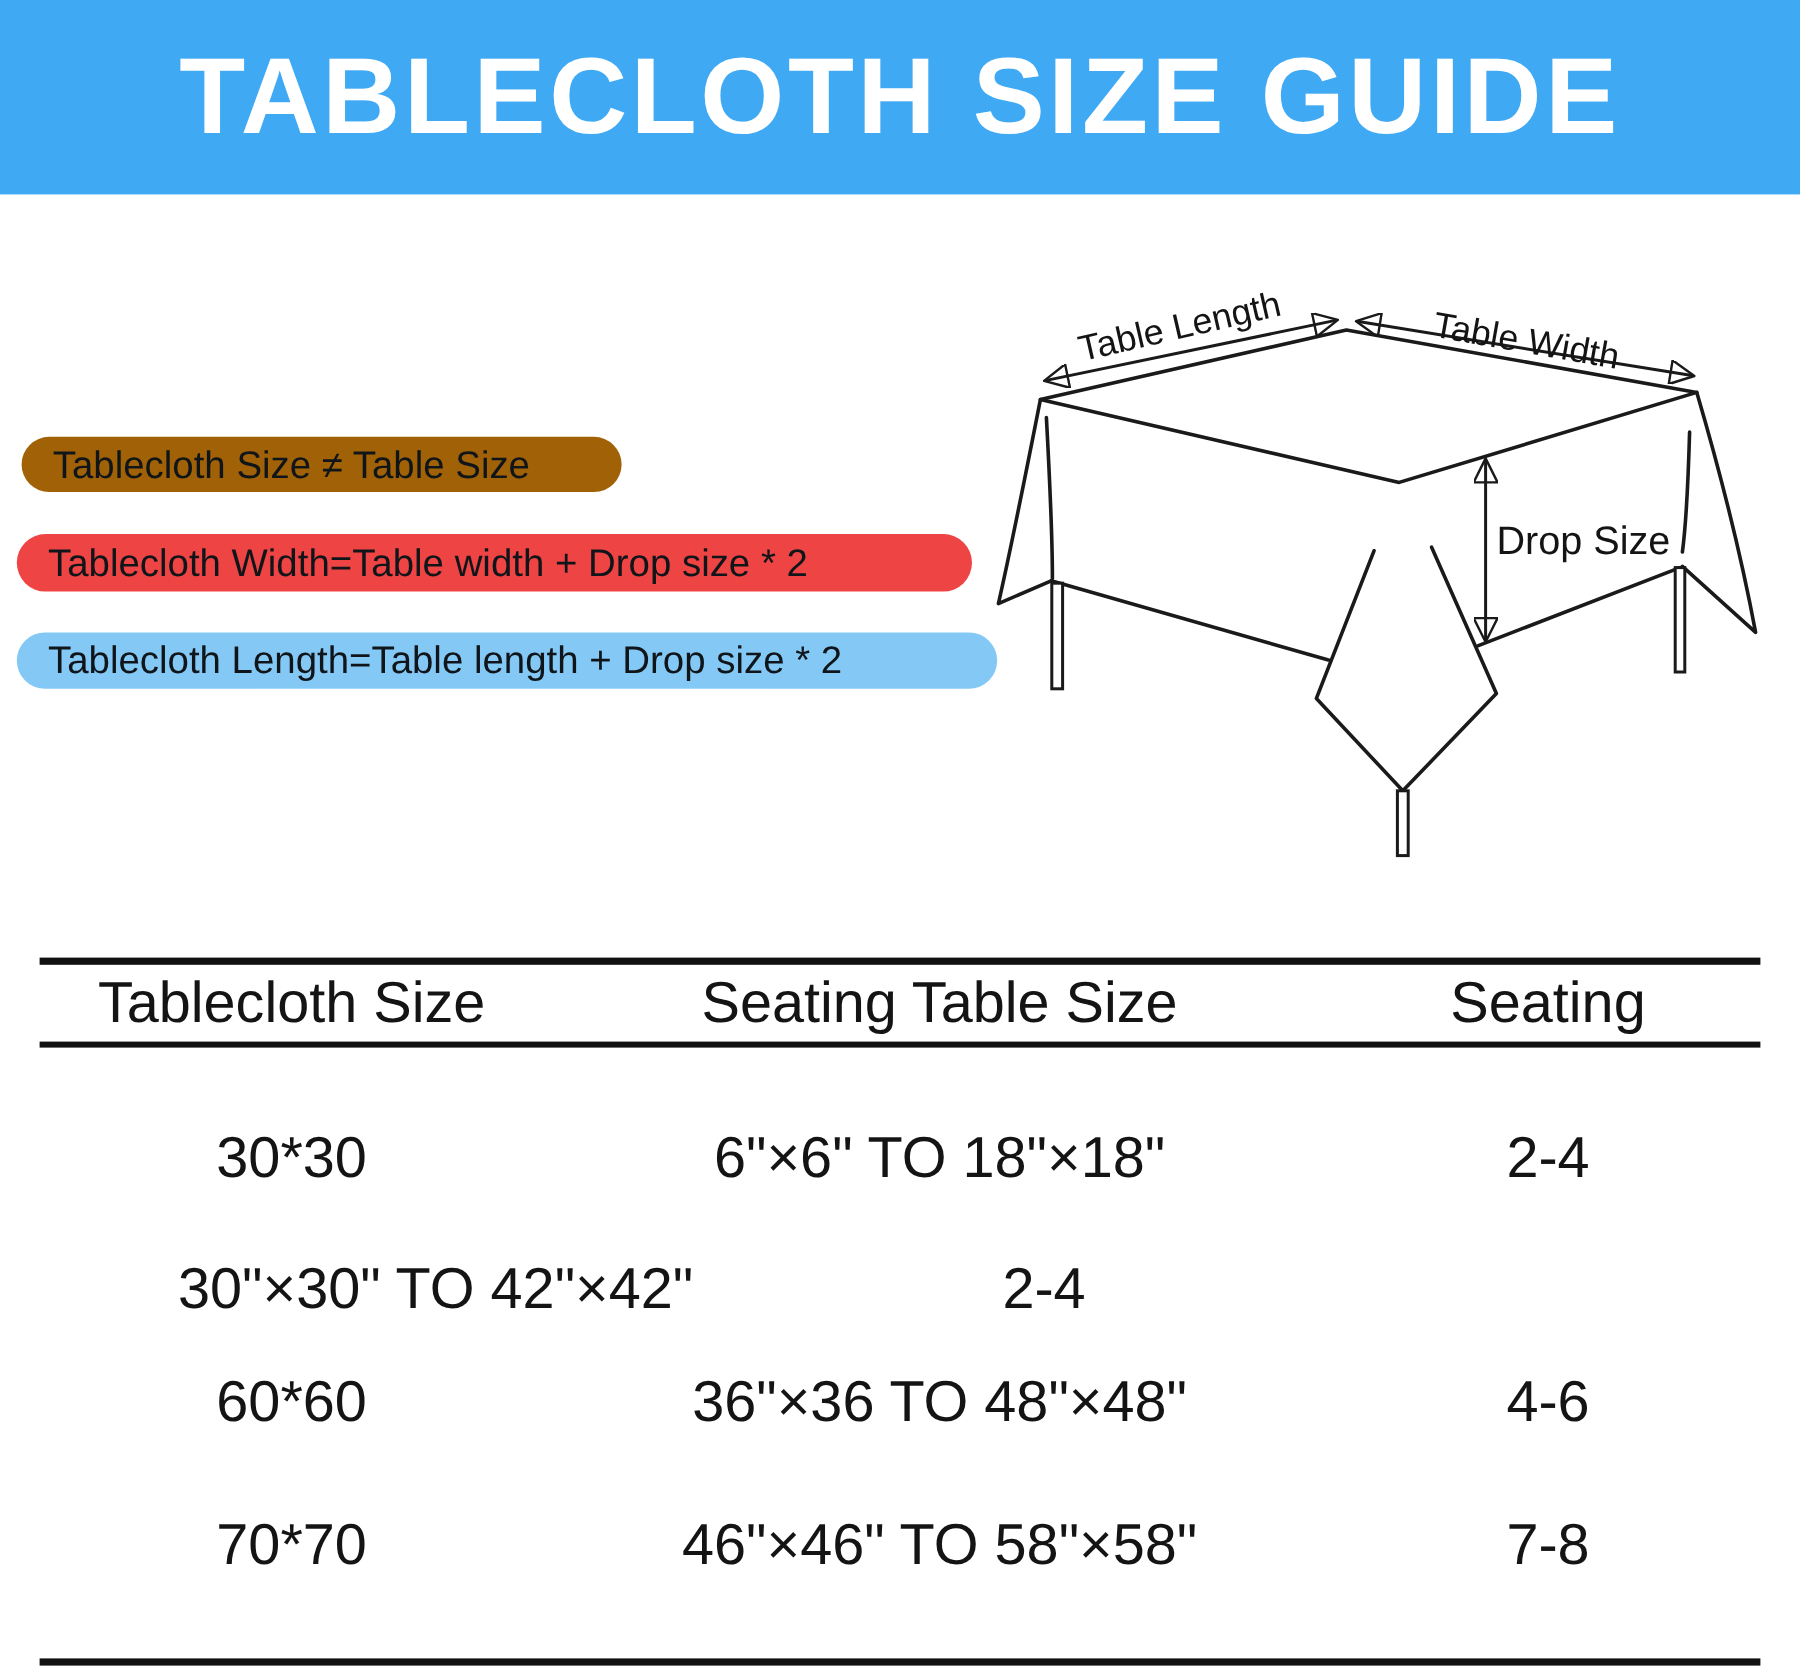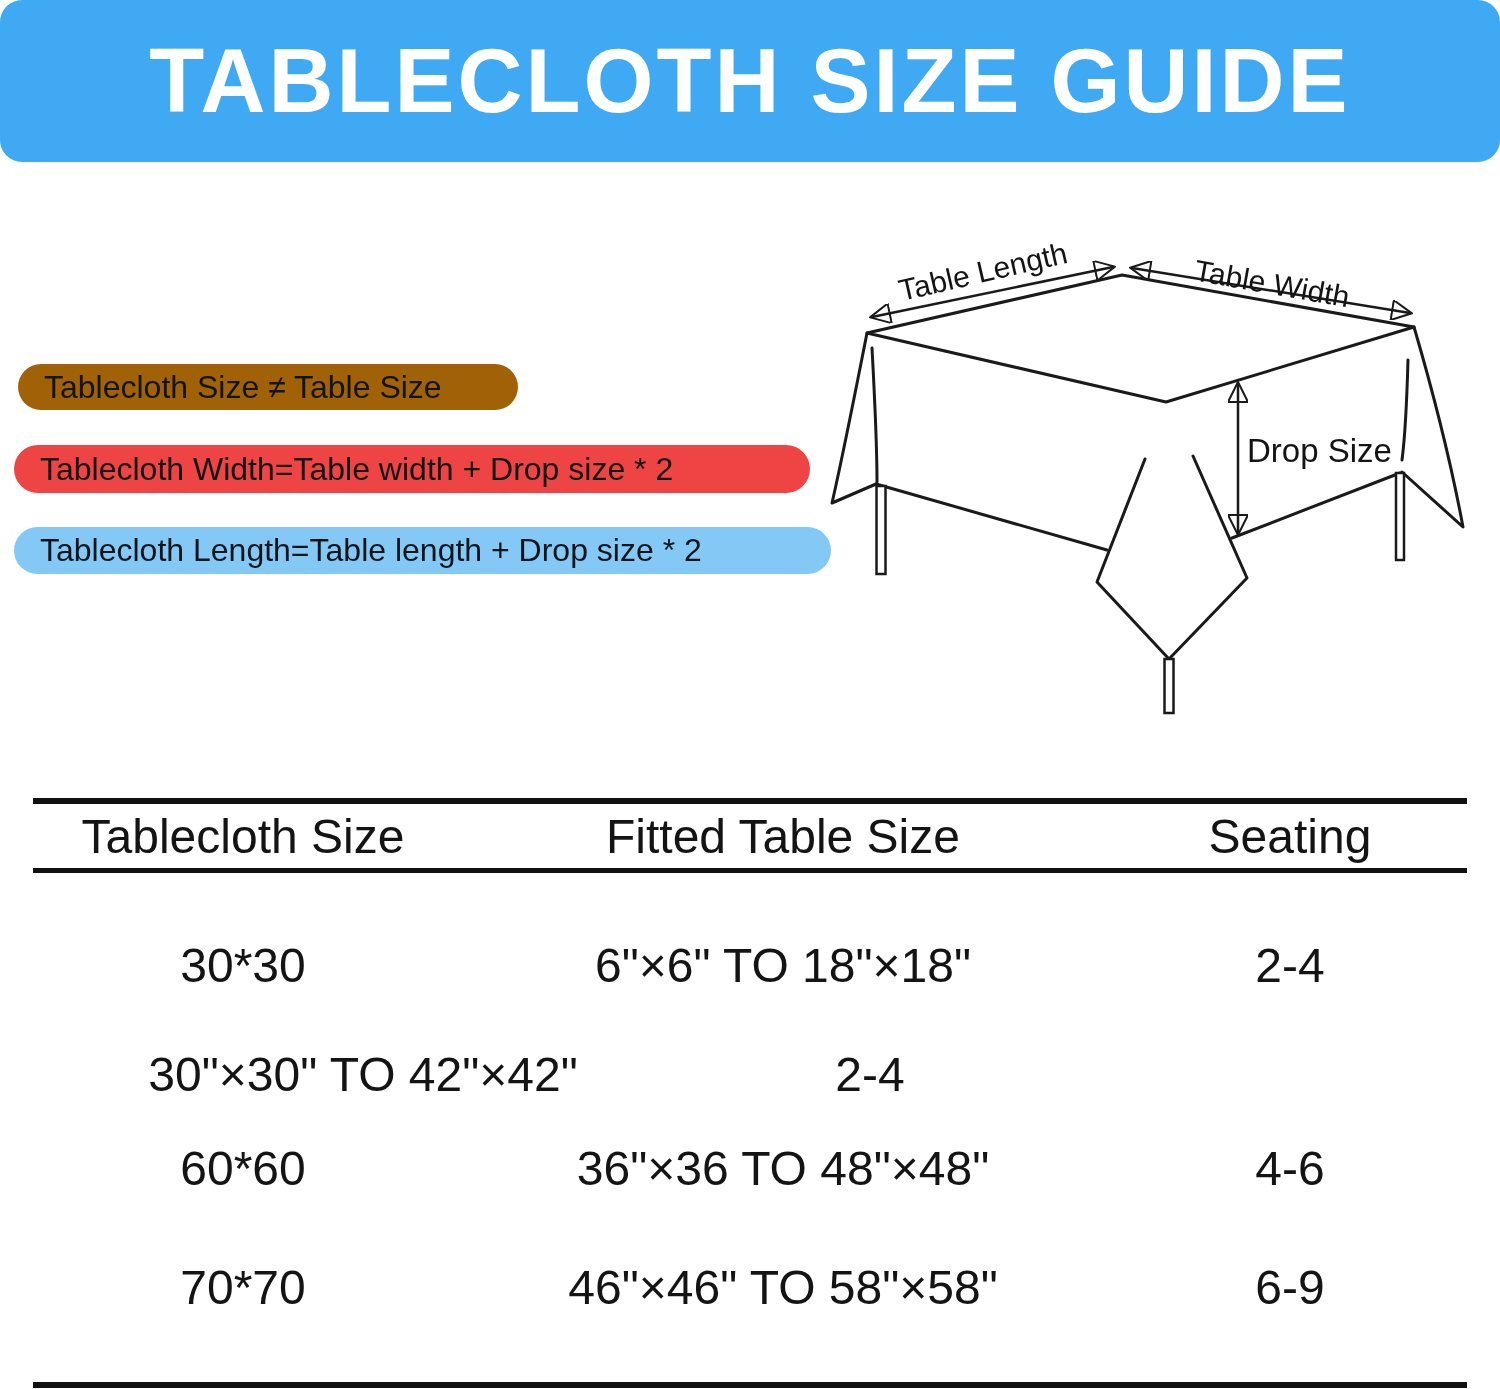--- a/index.html
+++ b/index.html
@@ -3,21 +3,21 @@
 <meta charset="utf-8">
 <style>
   html,body{margin:0;padding:0;background:#fff;}
   .canvas{
     position:relative;width:1500px;height:1389px;background:#fff;overflow:hidden;
     font-family:"Liberation Sans","DejaVu Sans",sans-serif;color:#141414;
   }
   
   .banner{
     position:absolute;left:0;top:0;width:1500px;height:162px;
-    display:flex;align-items:center;justify-content:center;border-radius:22px;
+    display:flex;align-items:center;justify-content:center;
   }
   .banner h1{
     margin:0;font-size:90px;font-weight:bold;letter-spacing:3px;color:#ffffff;
     white-space:nowrap;
   }
   
   .pill{
     position:absolute;display:flex;align-items:center;
     border-radius:24px;font-size:32px;color:#10151a;white-space:nowrap;
   }
@@ -96,21 +96,21 @@
     <text class="lbl" x="983" y="282" text-anchor="middle" transform="rotate(-13 983 272)">Table Length</text>
     <text class="lbl" x="1272" y="294" text-anchor="middle" transform="rotate(10 1272 284)">Table Width</text>
     <text class="lbl-drop" x="1247" y="462">Drop Size</text>
   </svg>
 
   <section class="size-table">
     <div class="rule rule-top"></div>
 
     <div class="trow thead">
       <div class="c c1">Tablecloth Size</div>
-      <div class="c c2">Fitted Table Size</div>
+      <div class="c c2">Seating Table Size</div>
       <div class="c c3">Seating</div>
     </div>
 
     <div class="rule rule-mid"></div>
 
     <div class="trow r1">
       <div class="c c1">30*30</div>
       <div class="c c2">6"×6" TO 18"×18"</div>
       <div class="c c3">2-4</div>
     </div>
@@ -122,19 +122,19 @@
 
     <div class="trow r3">
       <div class="c c1">60*60</div>
       <div class="c c2">36"×36 TO 48"×48"</div>
       <div class="c c3">4-6</div>
     </div>
 
     <div class="trow r4">
       <div class="c c1">70*70</div>
       <div class="c c2">46"×46" TO 58"×58"</div>
-      <div class="c c3">6-9</div>
+      <div class="c c3">7-8</div>
     </div>
 
     <div class="rule rule-bot"></div>
   </section>
 
 </div>
 
 </body></html>

